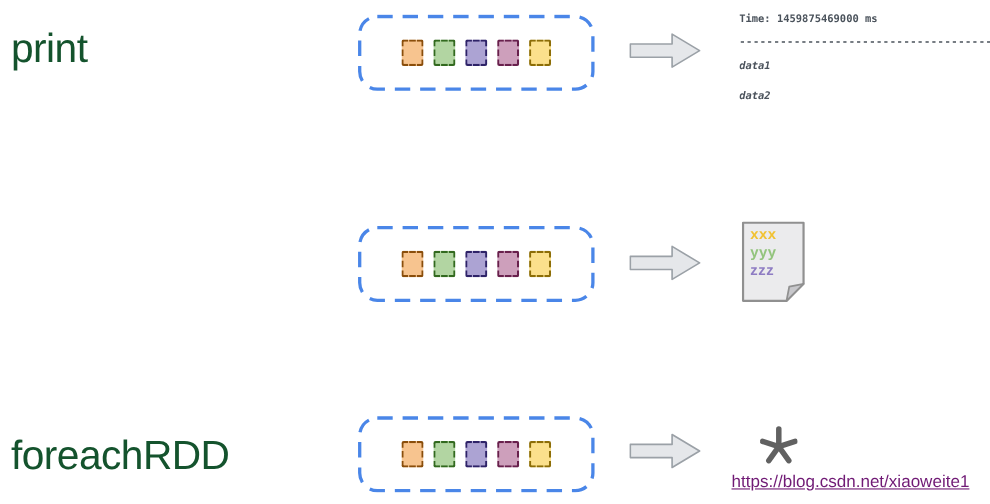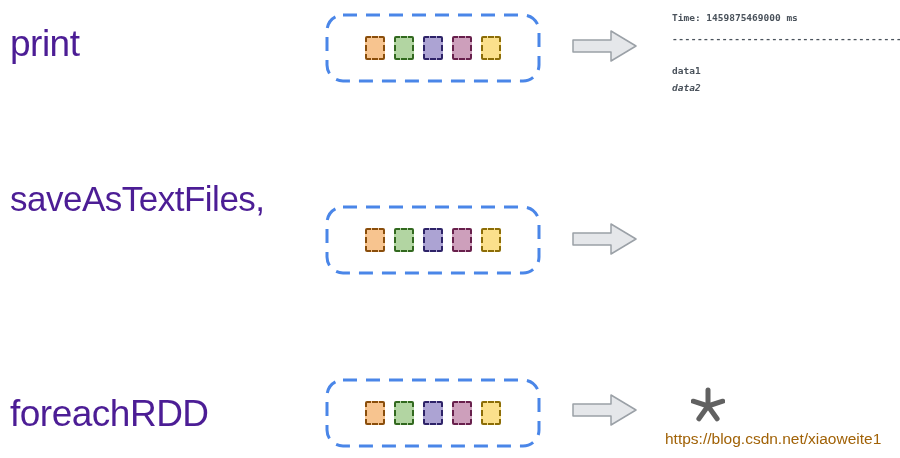--- a/index.html
+++ b/index.html
@@ -2,21 +2,21 @@
 <html><head>
 <meta charset="utf-8">
 <style>
   html,body{margin:0;padding:0;background:#fff;}
   .canvas{
     position:relative;width:900px;height:458px;background:#ffffff;overflow:hidden;
     font-family:"Liberation Sans",sans-serif;
   }
   
   .op-label{
-    position:absolute;left:10px;color:#4c1d95;font-weight:300;
+    position:absolute;left:10px;color:#14532d;font-weight:300;
     font-size:35px;line-height:41px;letter-spacing:-0.5px;white-space:nowrap;
   }
   .op-label.single{font-size:37px;}
   
   .batch-box{position:absolute;left:325px;width:216px;height:70px;}
   .batch-box svg.frame{position:absolute;left:0;top:0;}
   .batch-squares{
     position:absolute;left:0;top:0;width:100%;height:100%;
     display:flex;align-items:center;justify-content:center;gap:9px;
   }
@@ -25,34 +25,34 @@
   .arrow{position:absolute;left:572px;width:66px;height:34px;}
   
   .console{
     position:absolute;left:672px;top:8px;width:228px;height:96px;overflow:hidden;
     font-family:"DejaVu Sans Mono",monospace;font-weight:bold;font-size:9.5px;
     color:#4a525b;
   }
   .c-line{position:absolute;left:0;white-space:nowrap;}
   .c-time{top:4px;text-align:center;}
   .c-sep{top:25px;letter-spacing:0.5px;}
-  .c-d1{top:57px;}
+  .c-d1{top:47px;font-style:italic;}
   .c-d2{top:74px;font-style:italic;}
   
   .file-icon{position:absolute;left:674px;top:201px;width:58px;height:74px;}
   .file-lines{
     position:absolute;left:8px;top:4px;
     font-weight:bold;font-size:13.5px;line-height:16.5px;letter-spacing:0.5px;
   }
   
   .asterisk{position:absolute;left:691px;top:385px;width:34px;height:48px;}
   
   .watermark{
     position:absolute;left:665px;top:430px;width:230px;
-    color:#a16207;font-size:15.5px;white-space:nowrap;
+    color:#701a75;font-size:15.5px;white-space:nowrap;text-decoration:underline;
   }
 </style>
 </head>
 <body>
 
 <div class="canvas">
 
   <div class="op-label single" style="top:23px">print</div>
 
   <div class="batch-box" style="top:13px">
@@ -73,40 +73,50 @@
   </svg>
 
   <div class="console">
     <div class="c-line c-time">Time: 1459875469000 ms</div>
     <div class="c-line c-sep">--------------------------------------------------------</div>
     <div class="c-line c-d1">data1</div>
     <div class="c-line c-d2">data2</div>
   </div>
 
   <div class="op-label" style="top:178px">
-    <div>saveAsTextFiles,</div>
   </div>
 
   <div class="batch-box" style="top:205px">
     <svg class="frame" width="216" height="70" viewBox="0 0 216 70">
       <rect x="2" y="2" width="212" height="66" rx="16" fill="none" stroke="#4A86E8" stroke-width="3" stroke-dasharray="14 9"></rect>
     </svg>
     <div class="batch-squares">
         <div class="sq" style="background: rgb(247, 196, 143); border-color: rgb(138, 78, 11);"></div>
         <div class="sq" style="background: rgb(178, 213, 162); border-color: rgb(50, 105, 31);"></div>
         <div class="sq" style="background: rgb(172, 163, 211); border-color: rgb(46, 35, 104);"></div>
         <div class="sq" style="background: rgb(205, 159, 187); border-color: rgb(104, 32, 76);"></div>
         <div class="sq" style="background: rgb(251, 224, 140); border-color: rgb(140, 109, 7);"></div>
       </div>
   </div>
 
   <svg class="arrow" style="top:222px" viewBox="0 0 66 34">
     <polygon points="1,11 39,11 39,2 64,17 39,32 39,23 1,23" fill="#E5E7EA" stroke="#9BA1A7" stroke-width="1.5" stroke-linejoin="round"></polygon>
   </svg>
 
+  <div class="file-icon">
+    <svg width="58" height="74" viewBox="0 0 58 74">
+      <path d="M1.5,1.5 H56.5 V57 L41,72.5 H1.5 Z" fill="#EBEBED" stroke="#909090" stroke-width="2" stroke-linejoin="round"></path>
+      <path d="M56.5,57 L41,72.5 L43.5,59.5 Z" fill="#C7C7CB" stroke="#909090" stroke-width="1.6" stroke-linejoin="round"></path>
+    </svg>
+    <div class="file-lines">
+      <div style="color: rgb(241, 194, 50);">xxx</div>
+      <div style="color: rgb(147, 196, 125);">yyy</div>
+      <div style="color: rgb(142, 124, 195);">zzz</div>
+    </div>
+  </div>
 
   <div class="op-label single" style="top:393px">foreachRDD</div>
 
   <div class="batch-box" style="top:378px">
     <svg class="frame" width="216" height="70" viewBox="0 0 216 70">
       <rect x="2" y="2" width="212" height="66" rx="16" fill="none" stroke="#4A86E8" stroke-width="3" stroke-dasharray="14 9"></rect>
     </svg>
     <div class="batch-squares">
         <div class="sq" style="background: rgb(247, 196, 143); border-color: rgb(138, 78, 11);"></div>
         <div class="sq" style="background: rgb(178, 213, 162); border-color: rgb(50, 105, 31);"></div>

